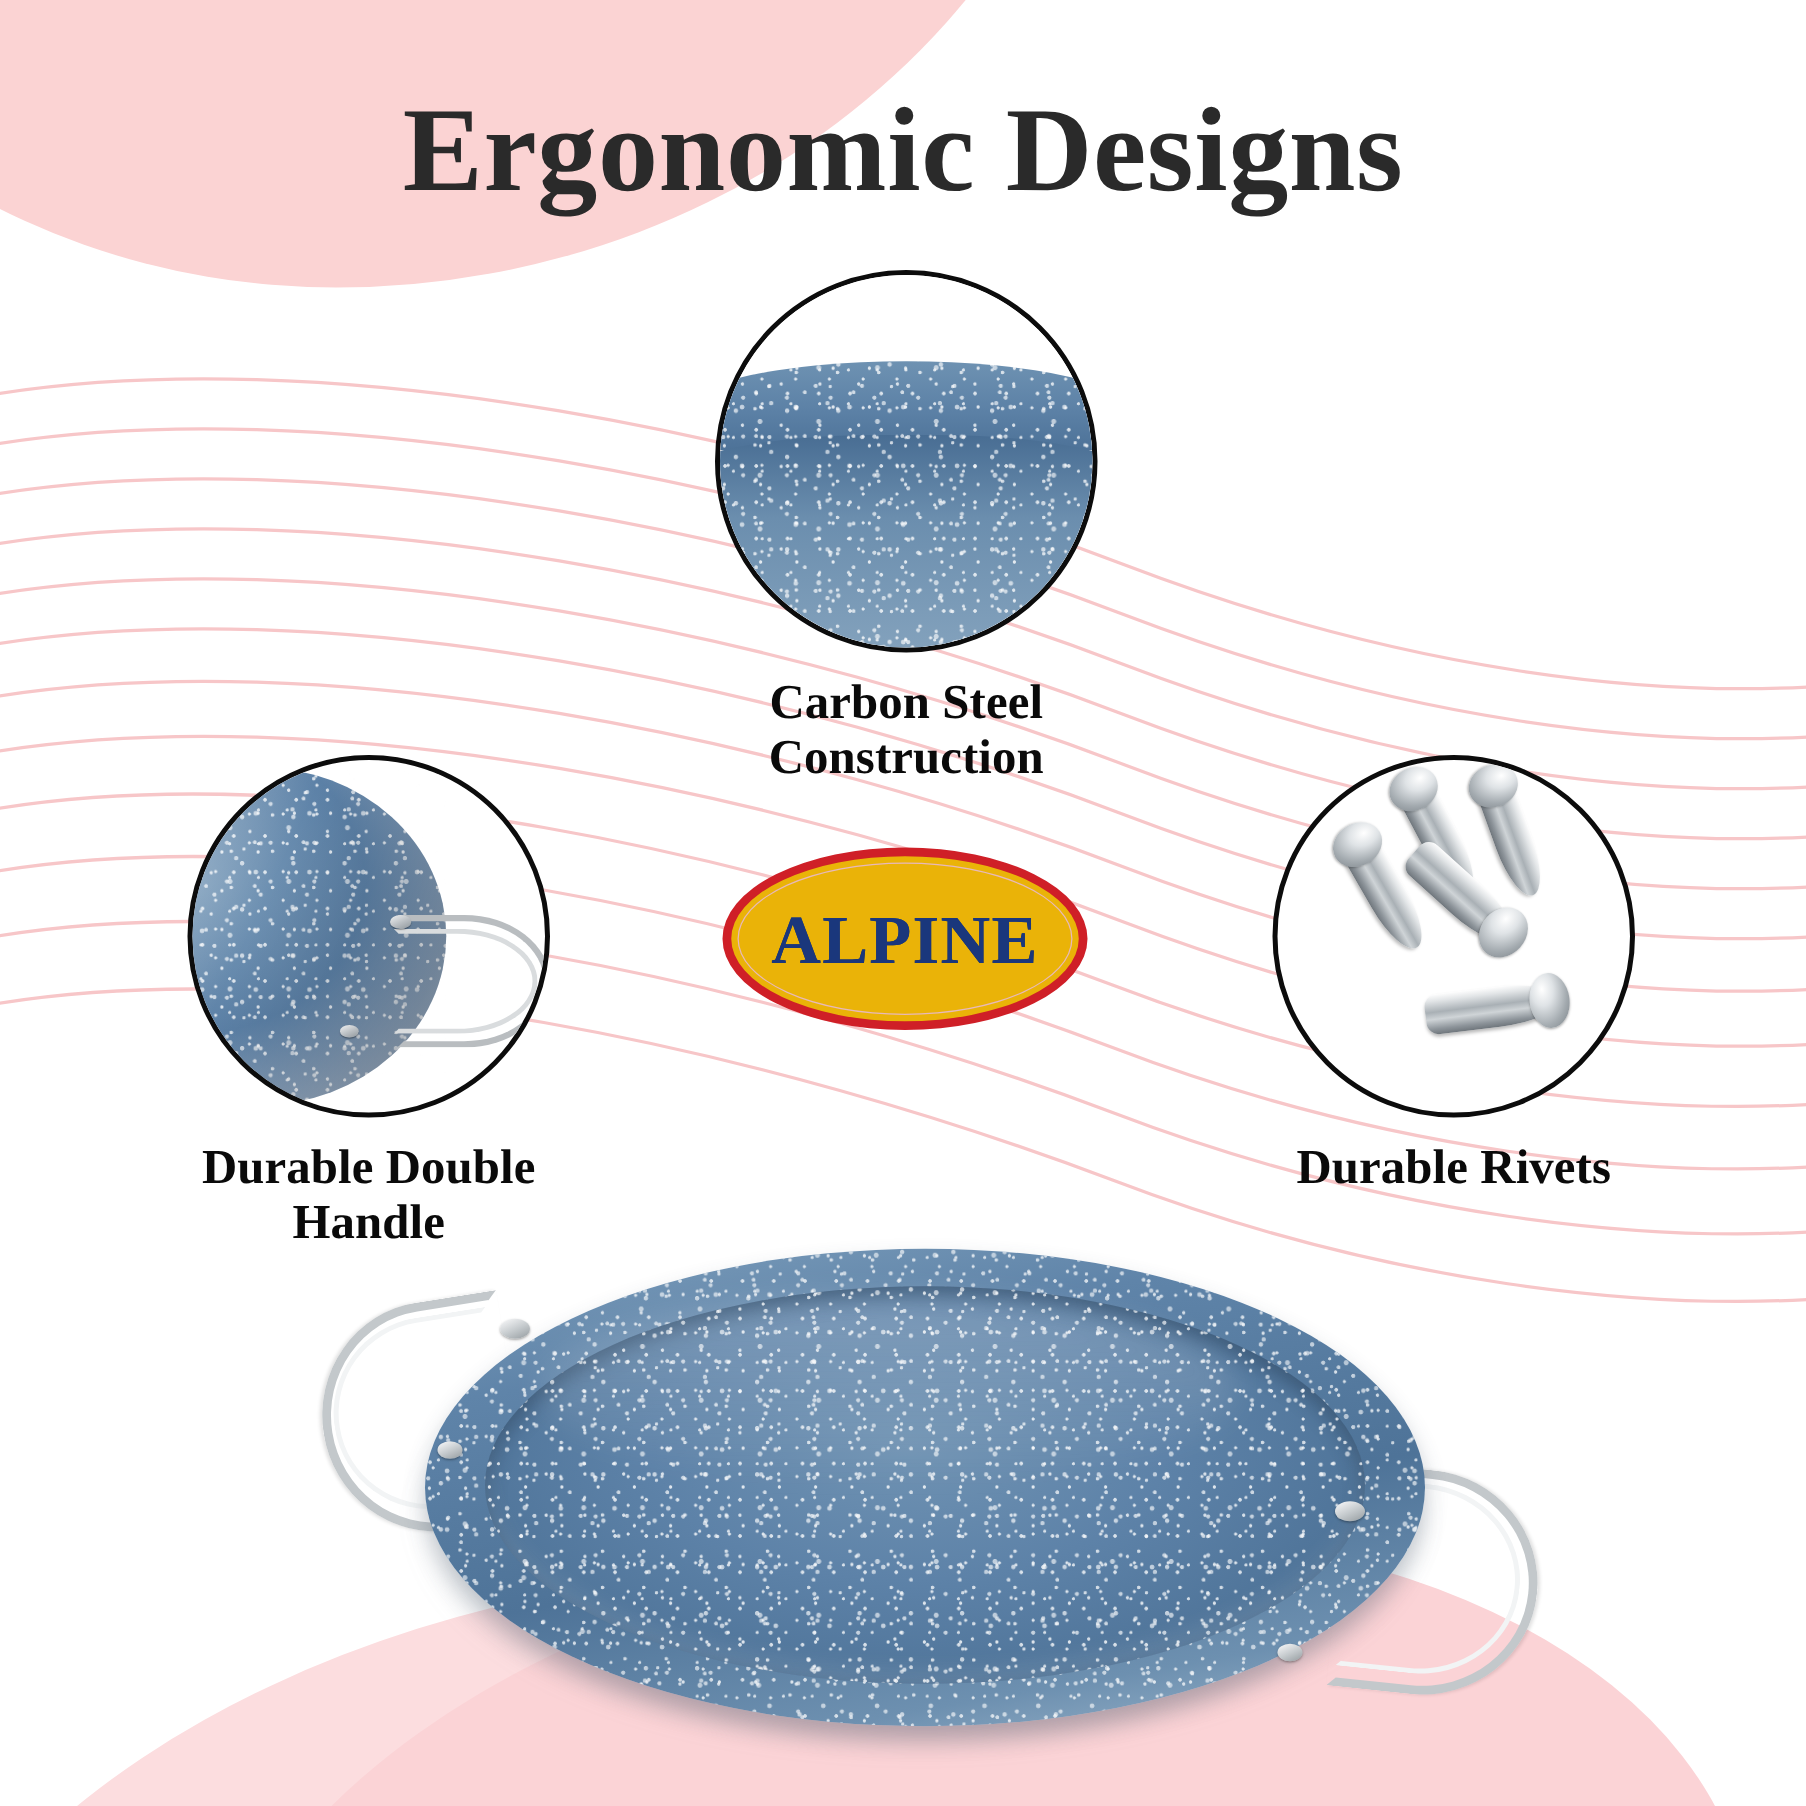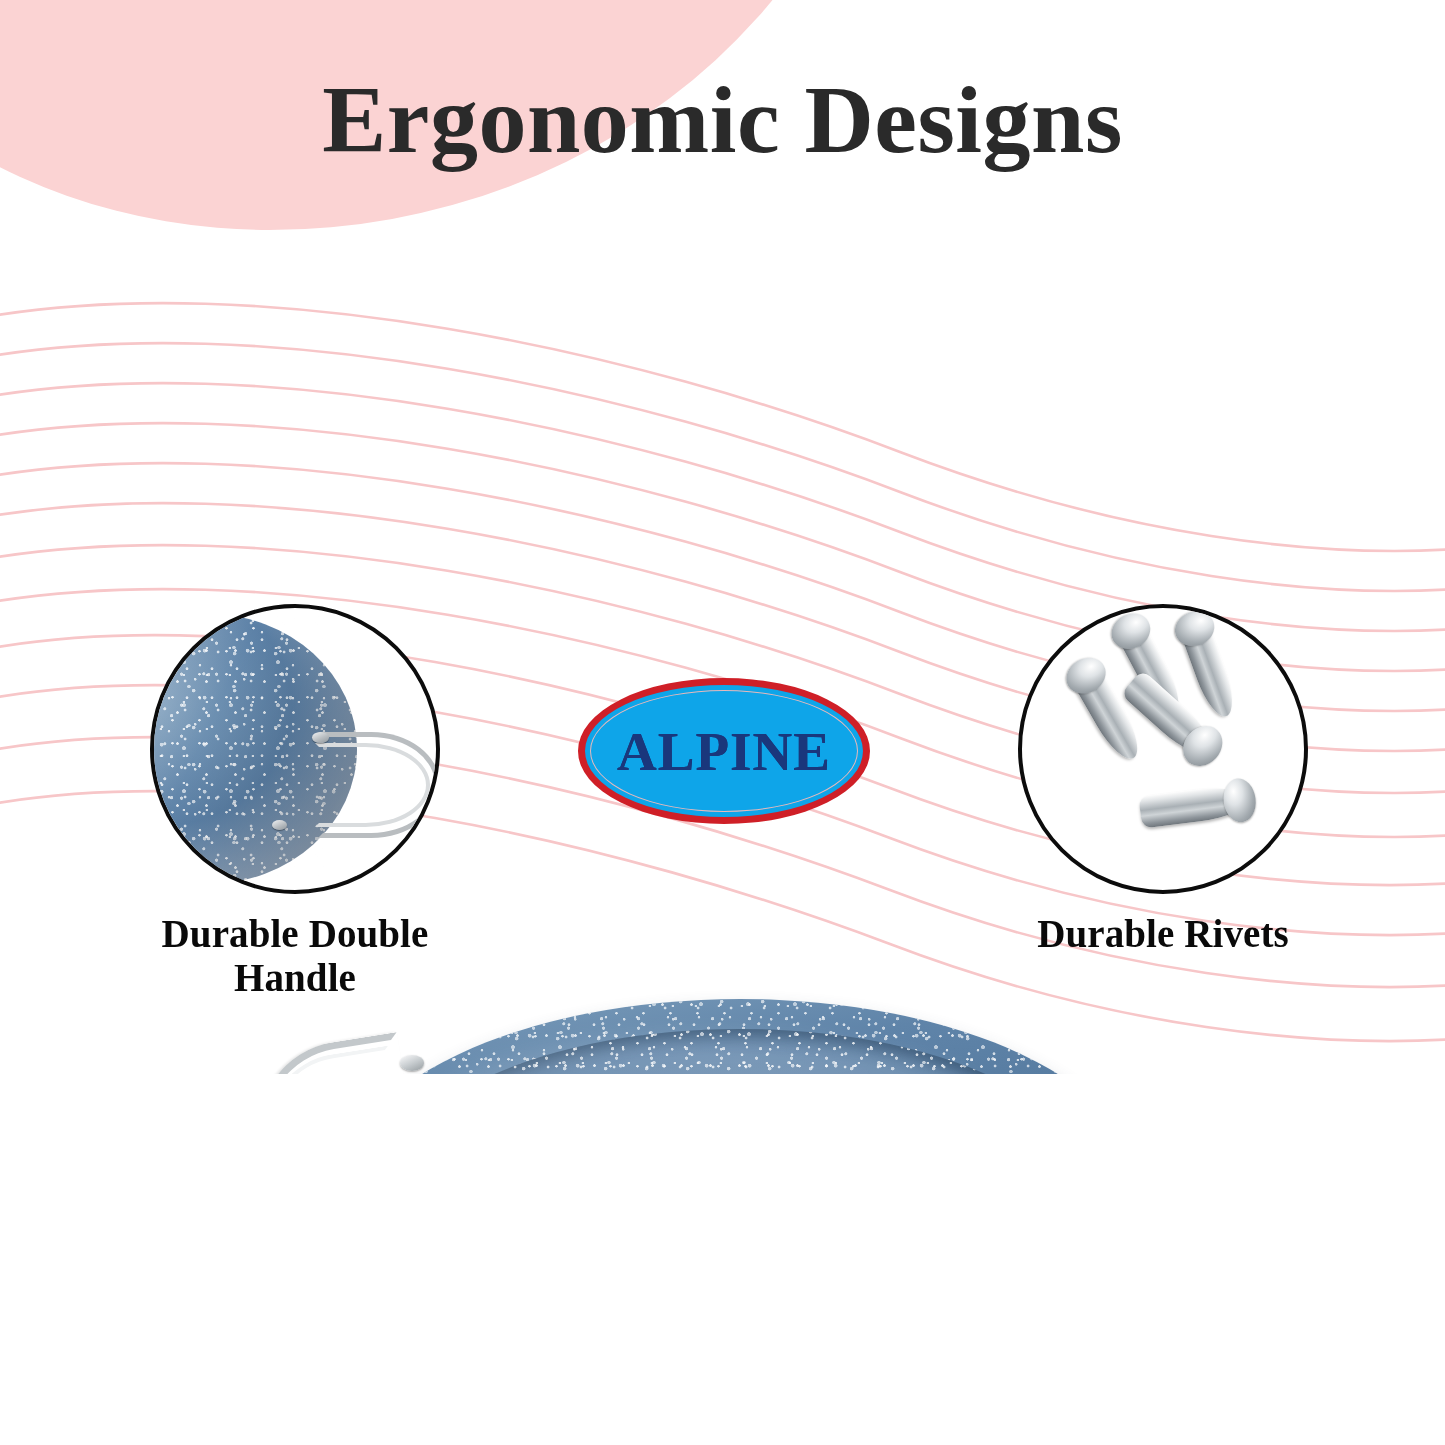--- a/index.html
+++ b/index.html
@@ -1,17 +1,17 @@
 <!DOCTYPE html>
 <html><head>
 <meta charset="utf-8">
 <style>
   html,body{margin:0;padding:0;background:#ffffff;}
   body{width:1445px;height:1445px;overflow:hidden;font-family:"Liberation Serif",serif;}
-  #stage{position:relative;width:1445px;height:1074px;background:#ffffff;overflow:hidden;}
+  #stage{position:relative;width:1445px;height:1445px;background:#ffffff;overflow:hidden;}
 
   
   .bg-layer{position:absolute;inset:0;pointer-events:none;}
 
   .blob-top{
     position:absolute;left:-260px;top:-430px;width:1160px;height:660px;
     background:#fbd3d3;border-radius:0 0 62% 52% / 0 0 100% 78%;
   }
   .blob-bottom-a{
     position:absolute;left:140px;top:1232px;width:1250px;height:420px;
@@ -117,21 +117,21 @@
     background:radial-gradient(ellipse at 34% 28%,#ffffff 0%,#dfe3e6 30%,#a3aaaf 66%,#777e84 100%);
     box-shadow:0 1px 2px rgba(0,0,0,.32);
   }
 
   
   .logo{
     position:absolute;display:flex;align-items:center;justify-content:center;
   }
   .logo-oval{
     position:relative;width:100%;height:100%;border-radius:50%;
-    background:#0ea5e9;border:7px solid #cf1f27;box-sizing:border-box;
+    background:#eab308;border:7px solid #cf1f27;box-sizing:border-box;
     display:flex;flex-direction:column;align-items:center;justify-content:center;
   }
   .logo-oval:before{
     content:"";position:absolute;left:5px;top:5px;right:5px;bottom:5px;
     border-radius:50%;border:1.5px solid #e7b9bb;
   }
   .logo-alpine{
     font-family:"Liberation Serif",serif;font-weight:bold;
     font-size:55px;line-height:.98;letter-spacing:1px;
     background:linear-gradient(180deg,#2b4f9c 0%,#16306e 45%,#0d2158 100%);
@@ -247,20 +247,31 @@
     </svg>
 
     <div class="blob-bottom-b"></div>
     <div class="blob-bottom-a"></div>
   </div>
 
   <div style="position:absolute;left:0;top:64px;width:1445px;text-align:center;
               font-family:'Liberation Serif',serif;font-weight:bold;font-size:96px;
               color:#2a2a2a;letter-spacing:0.5px;">Ergonomic Designs</div>
 
+  <div class="callout" style="left:572px;top:216px;width:306px;">
+    <div class="circle" style="width:306px;height:306px;">
+      <div class="rim-wrap">
+        <div class="rim-upper"></div>
+        <div class="rim-lower"></div>
+        <div class="speckle" style="top:23%;"></div>
+      </div>
+    </div>
+    <div class="caption" style="top:324px;width:400px;">Carbon Steel
+Construction</div>
+  </div>
 
   <div class="callout" style="left:1018px;top:604px;width:290px;">
     <div class="circle" style="width:290px;height:290px;">
 
       <div class="rivet" style="left:82px;top:48px;width:96px;height:30px;transform:rotate(62deg);">
         <div class="shaft"></div>
         <div class="head" style="left:-14px;top:-5px;width:34px;height:40px;"></div>
       </div>
       <div class="rivet" style="left:140px;top:48px;width:96px;height:30px;transform:rotate(70deg);">
         <div class="shaft"></div>

